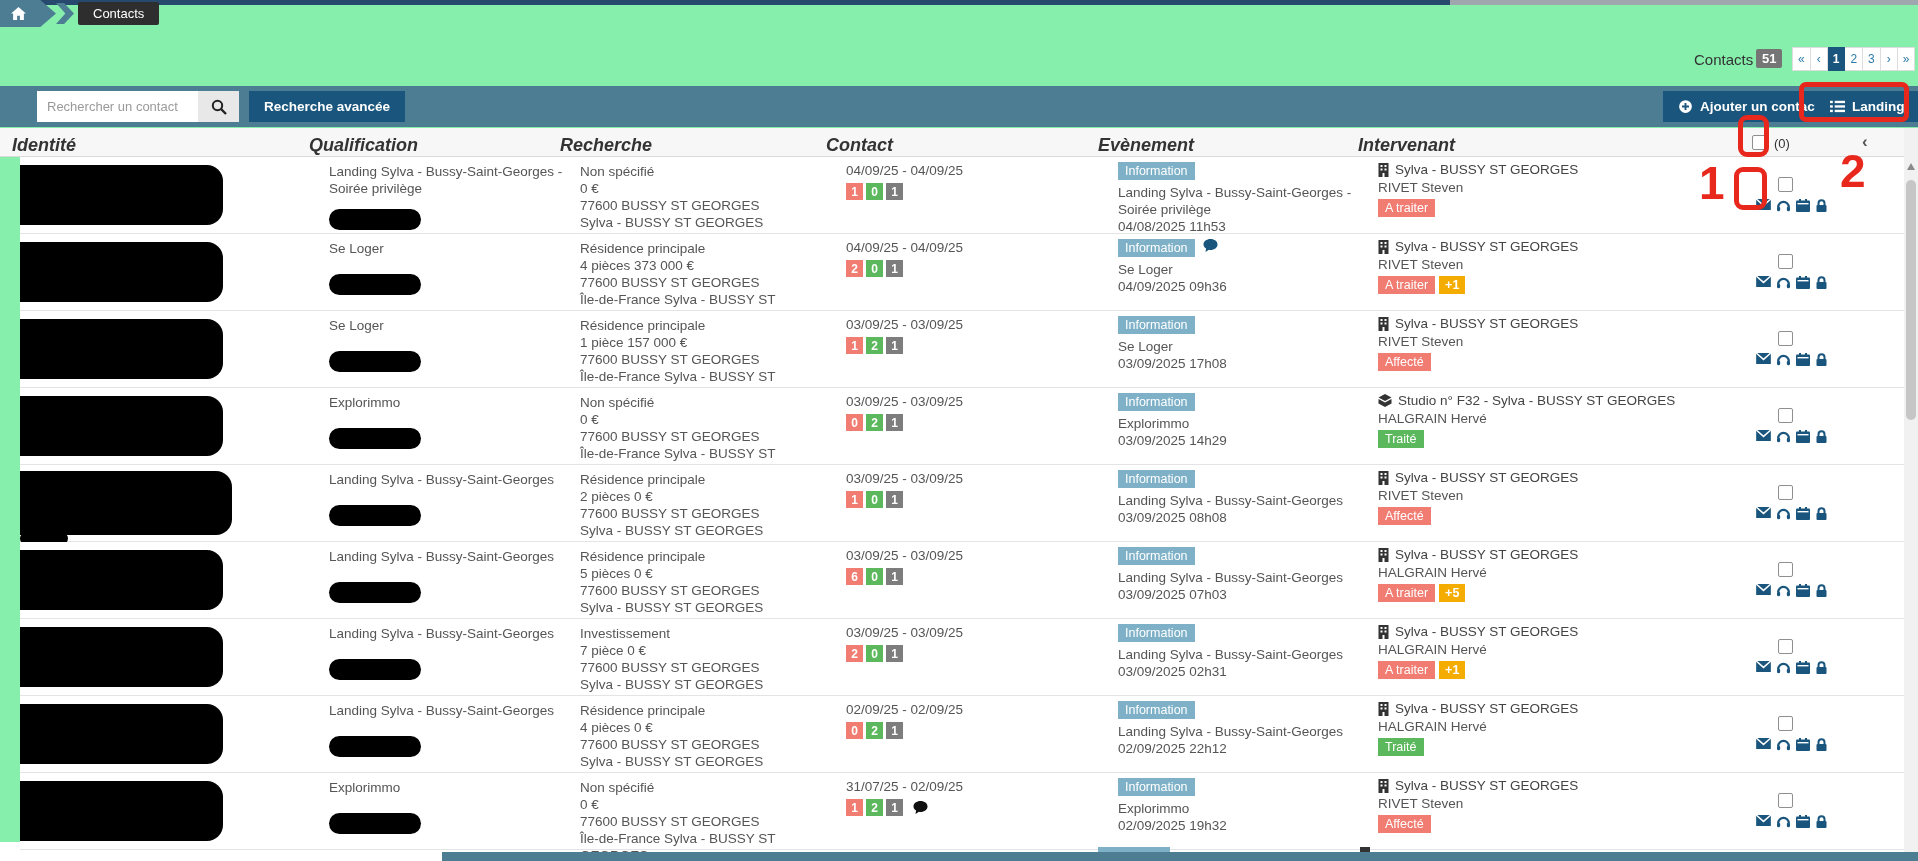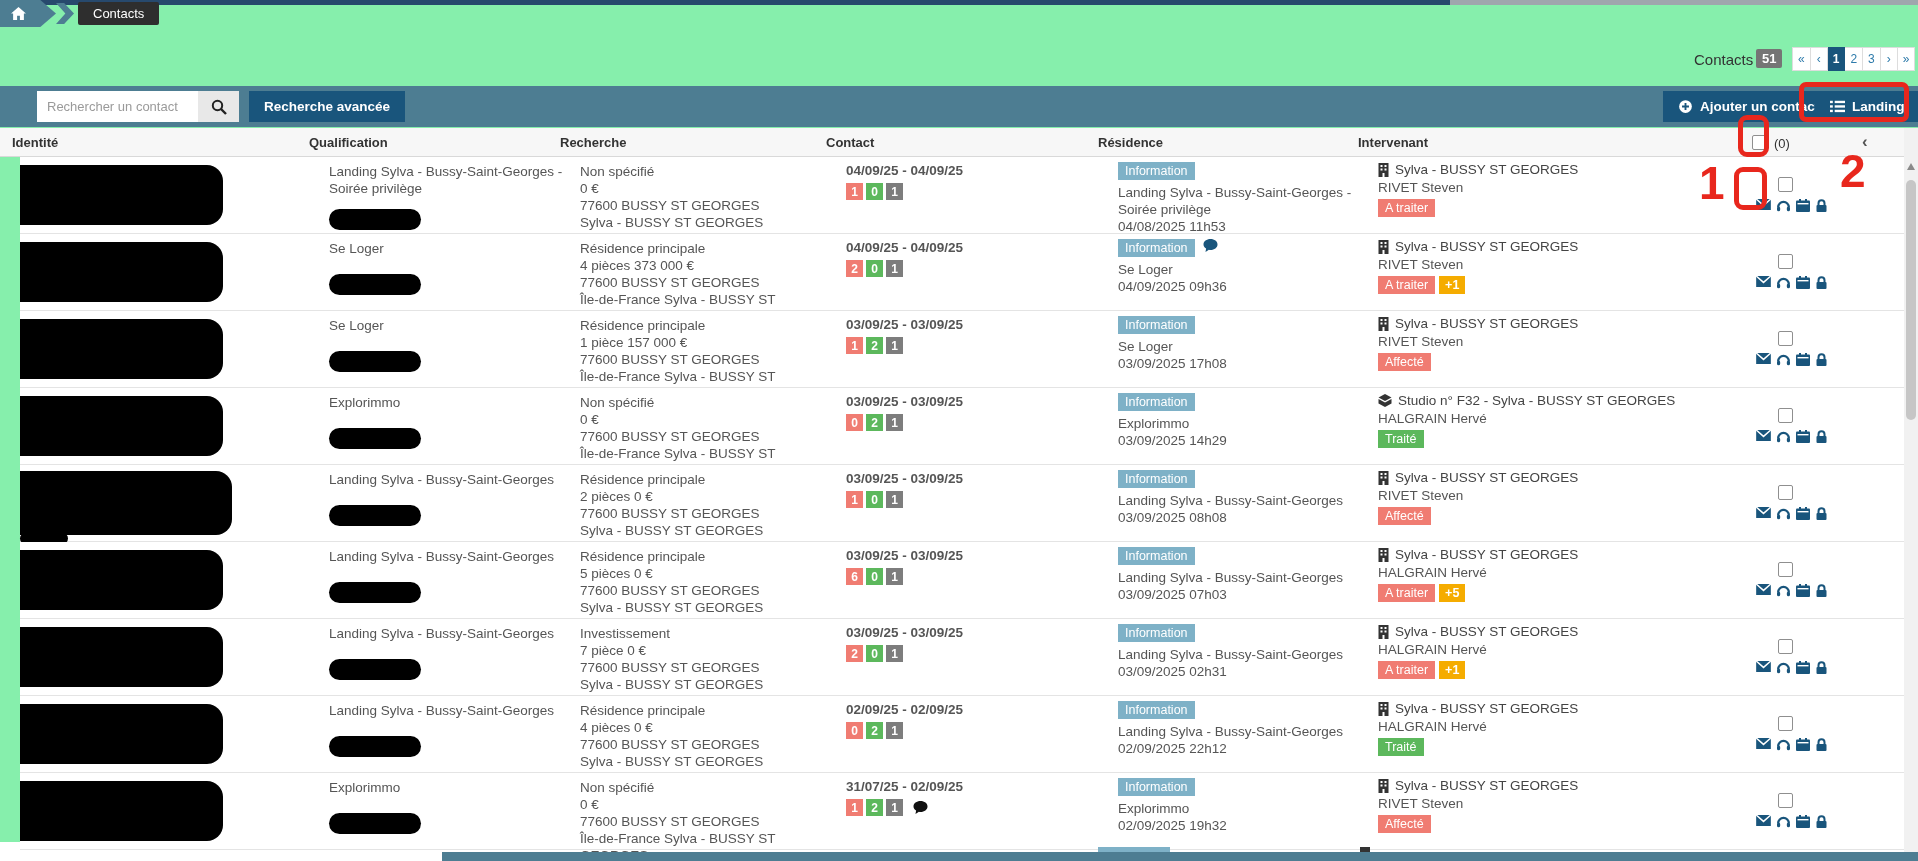--- a/index.html
+++ b/index.html
@@ -34,42 +34,42 @@
   .search-input::placeholder { color:#9a9a9a; }
   .search-btn { position:absolute; top:91px; left:198px; width:41px; height:31px; background:#e8e8e8;
     border:none; display:flex; align-items:center; justify-content:center; cursor:pointer; }
   .tb-btn { position:absolute; top:91px; height:31px; background:#19557c; color:#fff; border:none;
     font-size:13.5px; font-weight:700; padding:0 15px; display:flex; align-items:center; gap:7px; cursor:pointer; }
   .adv-btn { left:249px; } .add-btn { left:1663px; } .actions-btn { left:1815px; }
 
   
   .thead { position:absolute; top:128px; left:0; width:1918px; height:29px; background:#f7f7f7;
     border-bottom:1px solid #d9d9d9; }
-  .th { position:absolute; top:7px; font-size:13px; font-weight:700; color:#333; white-space:nowrap; }
+  .th { position:absolute; top:7px; font-size:18px; font-weight:700; color:#333; white-space:nowrap;font-style:italic; }
   .checkbox { display:inline-block; width:15px; height:15px; background:#fff; border:1.5px solid #8f8f8f;
     border-radius:2px; cursor:pointer; }
   .th-check { position:absolute; left:1752px; top:7px; }
   .th-count { position:absolute; left:1774px; top:8px; font-size:13px; color:#333; }
   .th-collapse { position:absolute; left:1862px; top:4px; font-size:17px; color:#555; font-weight:700; cursor:pointer; }
 
   
   .tbody { position:absolute; top:157px; left:0; width:1918px;padding-left:20px; }
   .row { position:relative; height:77px; border-bottom:1px solid #e4e4e4; background:#fff; }
   .ident-block { position:absolute; left:0; top:8px; width:203px; height:60px; background:#000;
     border-radius:0 16px 16px 0; }
   .row:nth-child(5) .ident-block { width:212px; height:64px; top:6px; }
   .ident-extra { display:none; position:absolute; left:0; top:68px; width:48px; height:11px;
     background:#000; border-radius:6px; }
   .row:nth-child(5) .ident-extra { display:block; }
   .qual { position:absolute; left:309px; top:6px; width:238px; font-size:13.5px; color:#555; line-height:17px; }
   .qual-redact { position:absolute; left:309px; top:40px; width:92px; height:21px; background:#000; border-radius:11px; }
   .row:nth-child(1) .qual-redact { top:52px; }
   .search-cell { position:absolute; left:560px; top:6px; width:255px; font-size:13.5px; color:#555; line-height:17px; }
   .contact-cell { position:absolute; left:826px; top:6px; }
-  .date { font-size:13.5px; color:#555; white-space:nowrap;font-weight:bold; }
+  .date { font-size:13.5px; color:#555; white-space:nowrap; }
   .badges { display:flex; gap:3px; margin-top:5px; align-items:center; }
   .cnt { width:17px; height:17px; font-size:12px; font-weight:700; color:#fff; display:flex;
     align-items:center; justify-content:center; }
   .cnt.red{background:#f07c72;} .cnt.green{background:#5cb85c;} .cnt.gray{background:#7d7d7d;}
   .contact-bubble { margin-left:7px; color:#111; display:flex; }
   .event-cell { position:absolute; left:1098px; top:5px; width:250px; }
   .event-line1 { display:flex; gap:8px; }
   .info-badge { background:#7eb1c7; color:#fff; font-size:12.5px; padding:2px 7px; white-space:nowrap; }
   .event-bubble { color:#19557c; display:flex; }
   .event-title { font-size:13.5px; color:#555; line-height:17px; margin-top:4px; width:248px; }
@@ -169,21 +169,21 @@
         </svg>
     </span>
     <span>Landing</span>
   </button>
 
   <div class="thead">
     <span class="th" style="left:12px">Identité</span>
     <span class="th" style="left:309px">Qualification</span>
     <span class="th" style="left:560px">Recherche</span>
     <span class="th" style="left:826px">Contact</span>
-    <span class="th" style="left:1098px">Résidence</span>
+    <span class="th" style="left:1098px">Evènement</span>
     <span class="th" style="left:1358px">Intervenant</span>
     <span class="checkbox th-check"></span>
     <span class="th-count">(0)</span>
     <span class="th-collapse">‹</span>
   </div>
 
   <div class="tbody">
     <div class="row">
       <div class="ident-block"></div>
 

